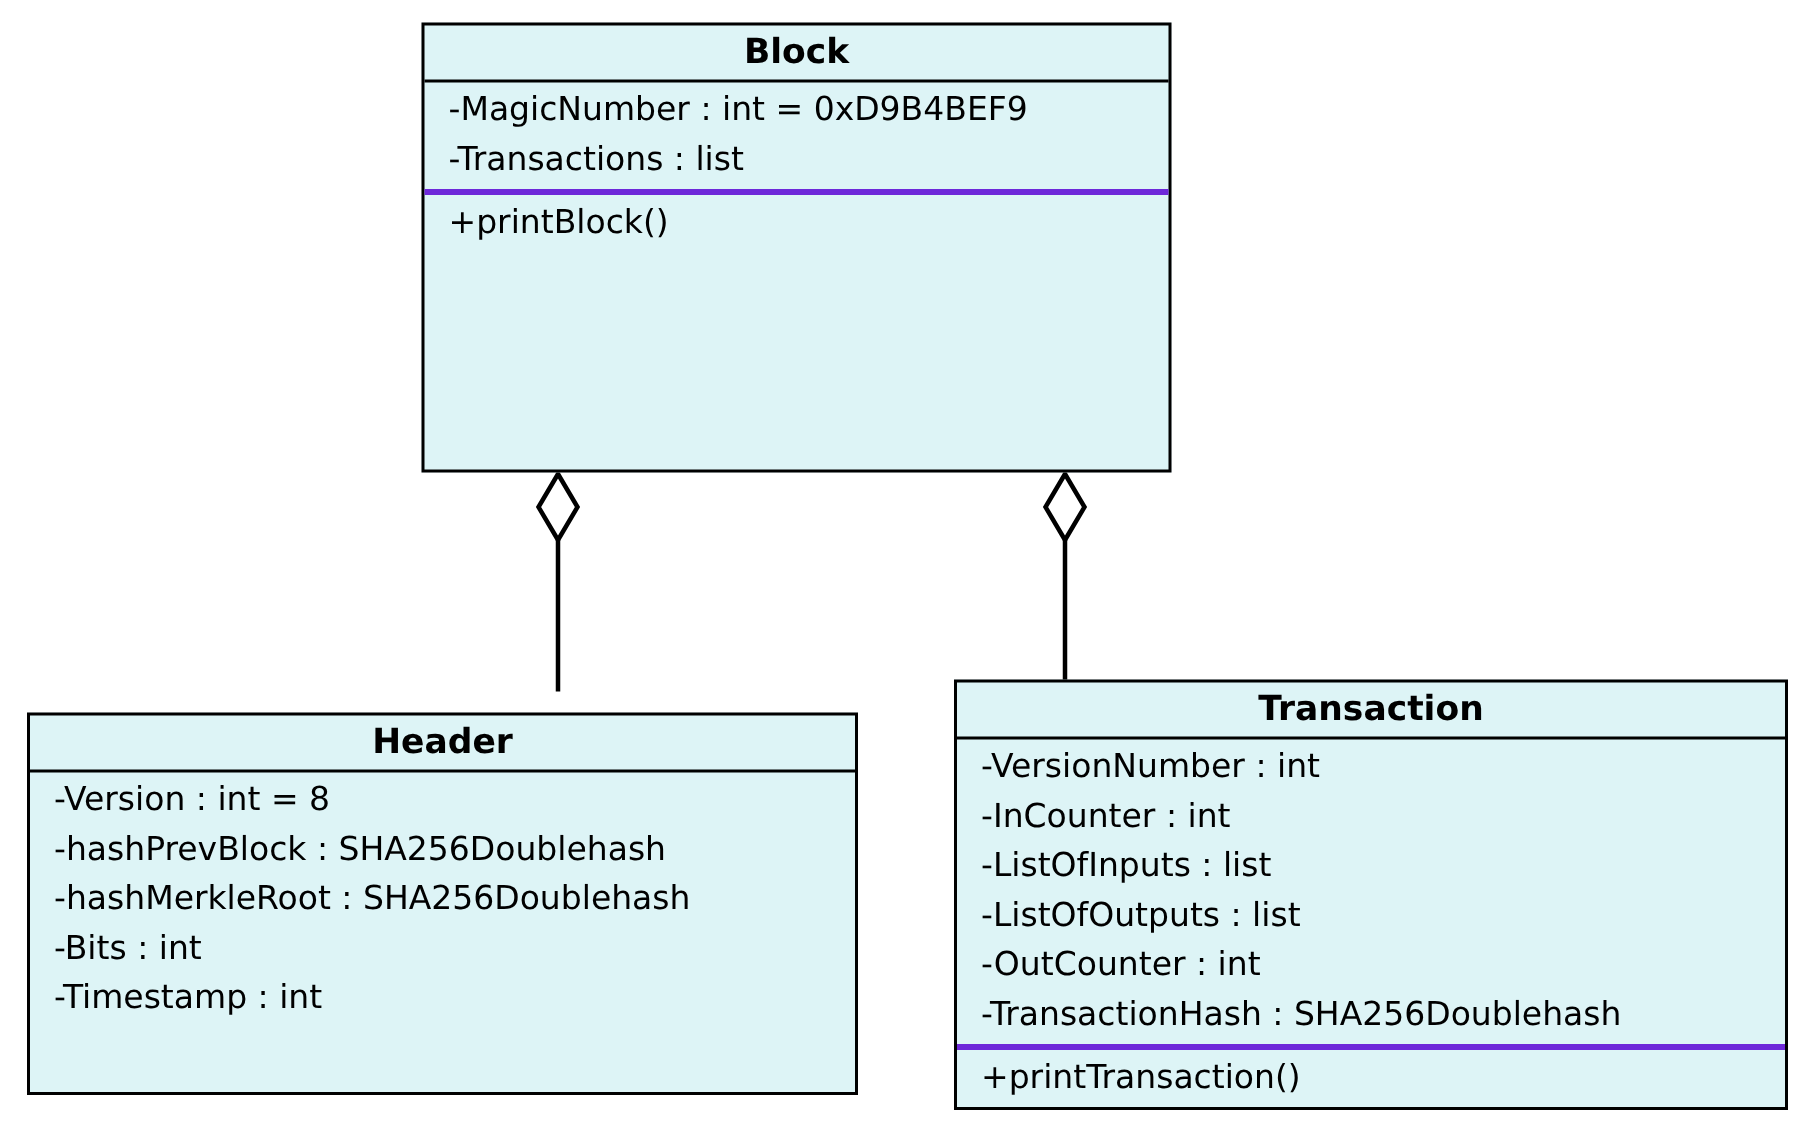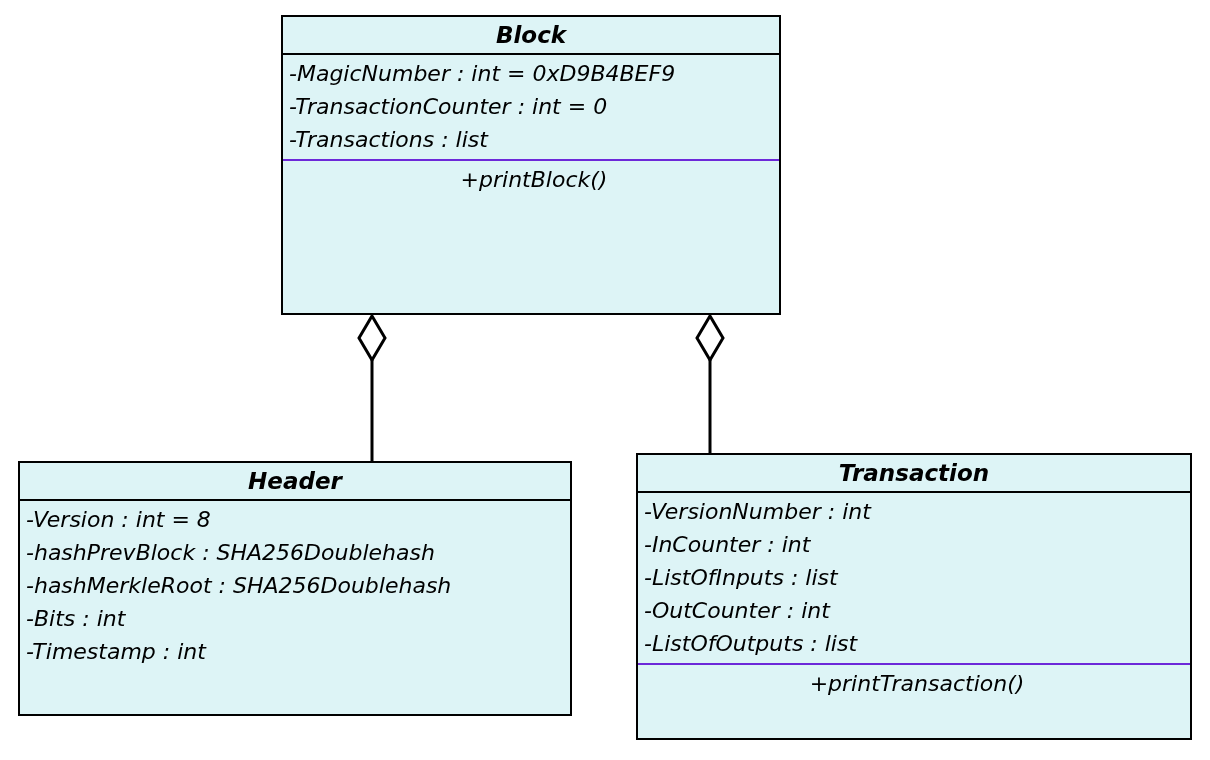--- a/index.html
+++ b/index.html
@@ -15,21 +15,20 @@
     font-family: "DejaVu Sans", sans-serif;
     -webkit-font-smoothing: antialiased;
   }
 
   #diagram-canvas {
     position: absolute;
     left: 0;
     top: 0;
     width: 1066px;
     height: 760px;
-    font-style: italic;
   }
 
   
   #connectors {
     position: absolute;
     left: 0;
     top: 0;
     width: 1210px;
     height: 760px;
     z-index: 1;
@@ -56,44 +55,43 @@
     white-space: nowrap;
     overflow: hidden;
   }
 
   .compartment {
     box-sizing: border-box;
     padding: 2px 0 3px 0;
   }
 
   .compartment.methods {
-    border-top: 2px solid #6d28d9;
-    text-align: center;
+    border-top: 4px solid #6d28d9;
   }
 
   .member {
     font-size: 22px;
     line-height: 33px;
     height: 33px;
     color: #000000;
-    padding-left: 6px;
+    padding-left: 16px;
     white-space: nowrap;
     overflow: hidden;
   }
 
   
   #class-block {
     left: 281px;
     top: 15px;
     width: 500px;
     height: 300px;
   }
   #class-header {
     left: 18px;
-    top: 461px;
+    top: 475px;
     width: 554px;
     height: 255px;
   }
   #class-transaction {
     left: 636px;
     top: 453px;
     width: 556px;
     height: 287px;
   }
 </style>
@@ -112,21 +110,20 @@
     <g>
       <line x1="710" y1="360" x2="710" y2="461" stroke="#000000" stroke-width="3"></line>
       <polygon points="710,316 723,338 710,360 697,338" fill="#ffffff" stroke="#000000" stroke-width="3" stroke-linejoin="miter"></polygon>
     </g>
   </svg>
 
   <div class="uml-class" id="class-block">
     <div class="class-title">Block</div>
     <div class="compartment attributes">
       <div class="member">-MagicNumber : int = 0xD9B4BEF9</div>
-      <div class="member">-TransactionCounter : int = 0</div>
       <div class="member">-Transactions : list</div>
     </div>
     <div class="compartment methods">
       <div class="member">+printBlock()</div>
     </div>
   </div>
 
   <div class="uml-class" id="class-header">
     <div class="class-title">Header</div>
     <div class="compartment attributes">
@@ -137,21 +134,22 @@
       <div class="member">-Timestamp : int</div>
     </div>
   </div>
 
   <div class="uml-class" id="class-transaction">
     <div class="class-title">Transaction</div>
     <div class="compartment attributes">
       <div class="member">-VersionNumber : int</div>
       <div class="member">-InCounter : int</div>
       <div class="member">-ListOfInputs : list</div>
+      <div class="member">-ListOfOutputs : list</div>
       <div class="member">-OutCounter : int</div>
-      <div class="member">-ListOfOutputs : list</div>
+      <div class="member">-TransactionHash : SHA256Doublehash</div>
     </div>
     <div class="compartment methods">
       <div class="member">+printTransaction()</div>
     </div>
   </div>
 
 </div>
 
 </body></html>

